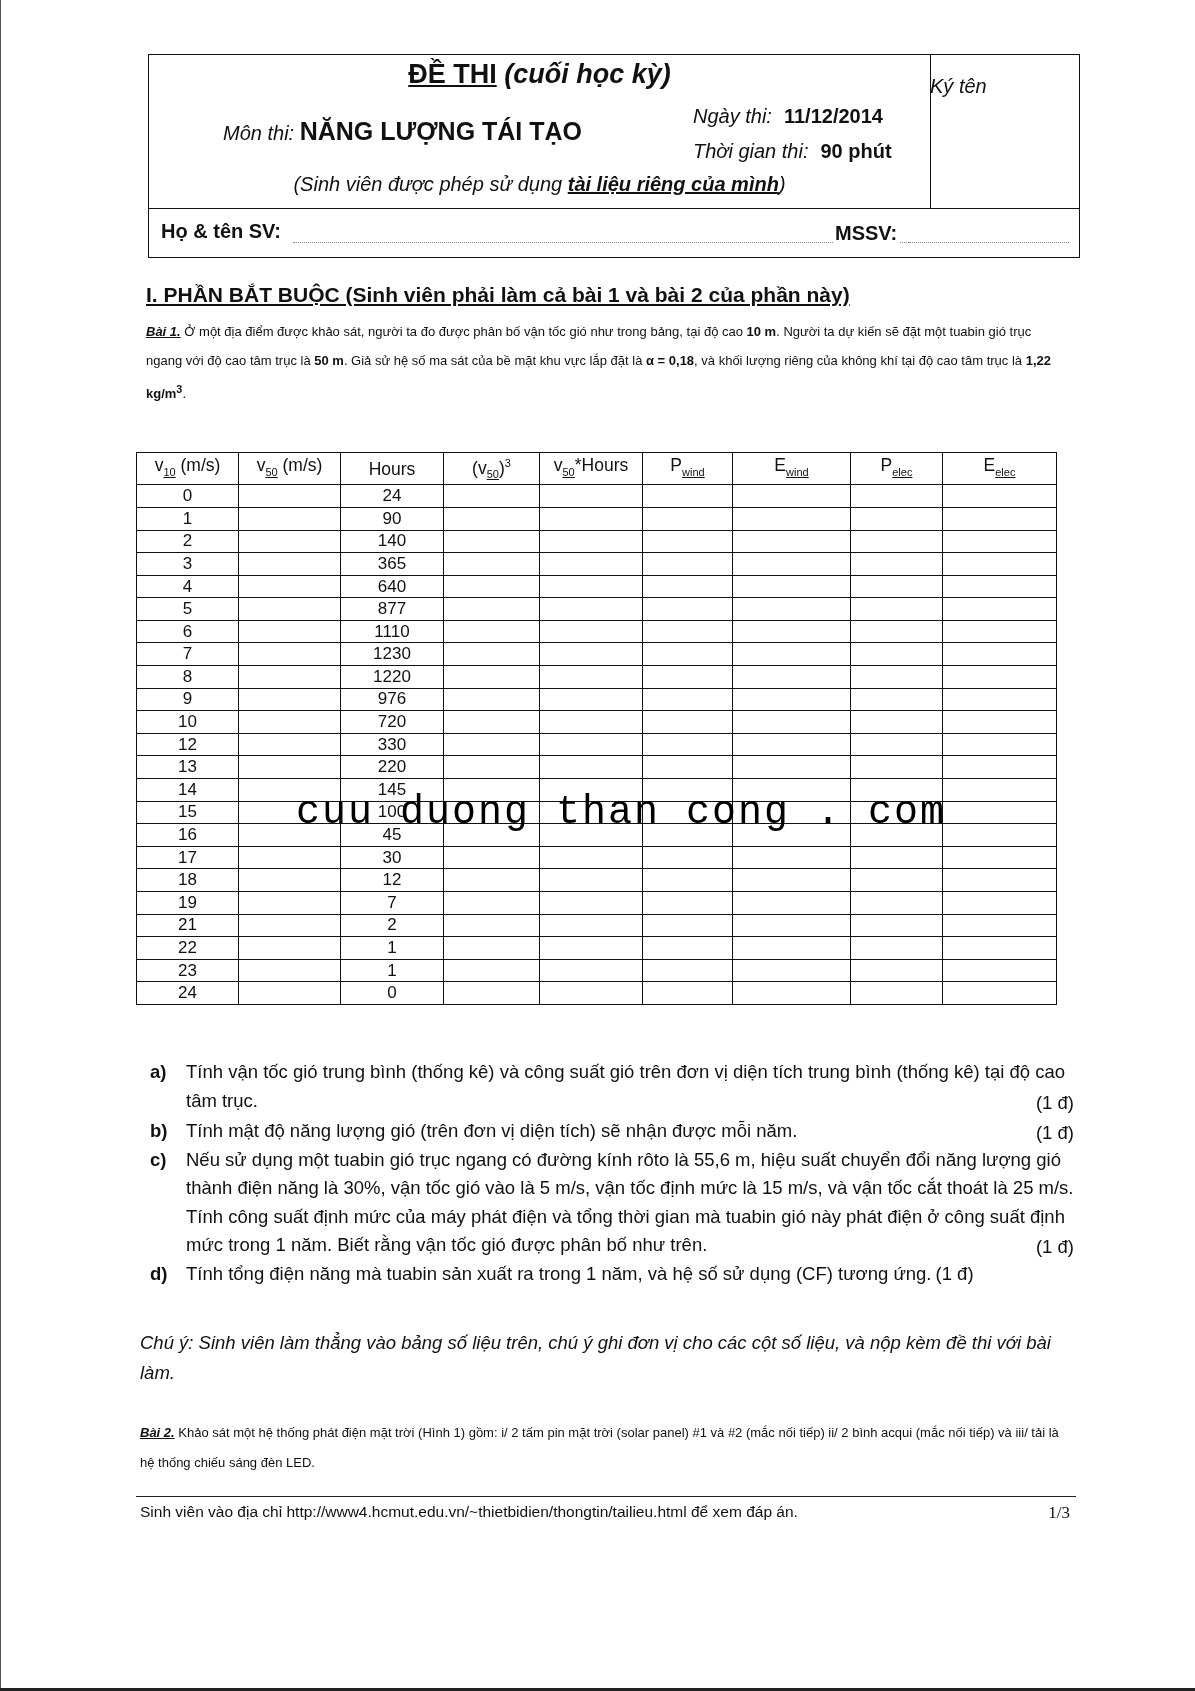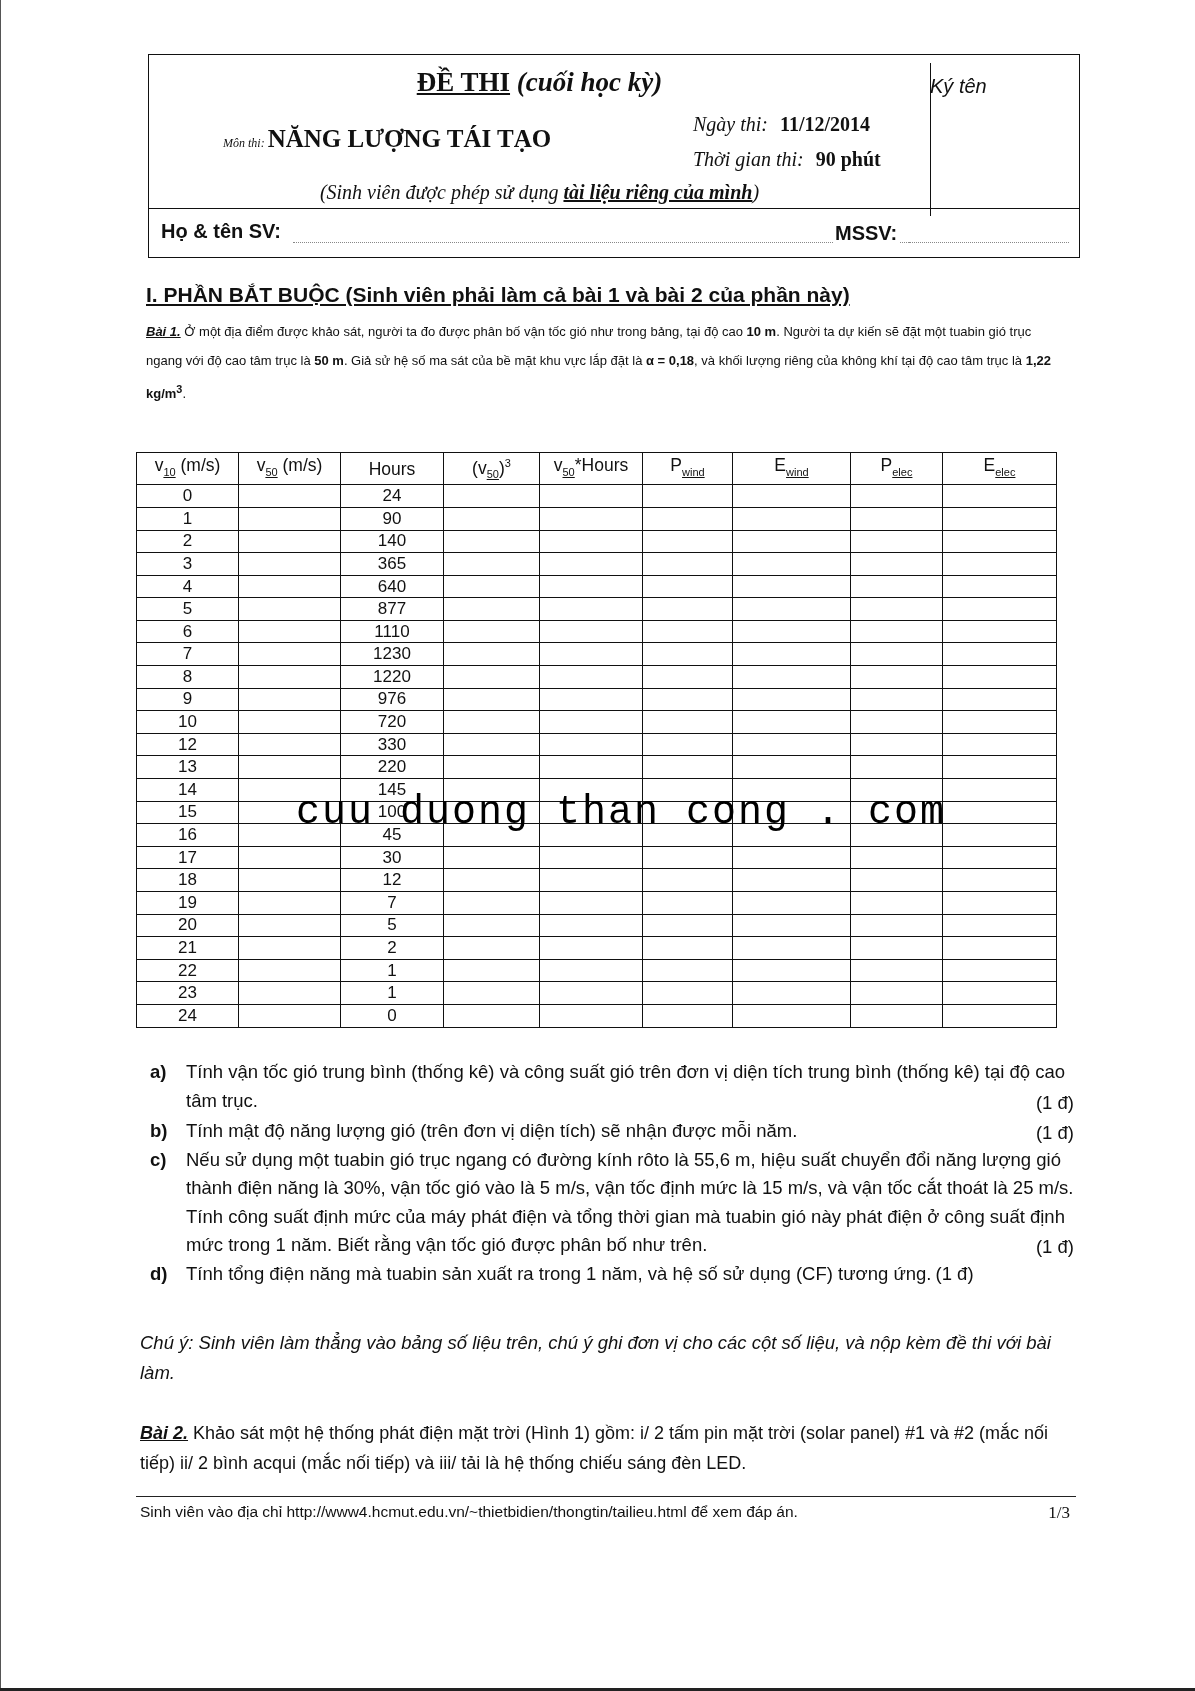--- a/index.html
+++ b/index.html
@@ -9,26 +9,26 @@
   }
   .left-edge { position: absolute; left: 0; top: 0; width: 1px; height: 1691px; background: #555; }
   .bottom-strip { position: absolute; left: 0; bottom: 0; width: 1195px; height: 3px; background: #222; }
 
   
   .hdr {
     position: absolute; left: 148px; top: 54px; width: 932px; height: 204px;
     border: 1.5px solid #111; box-sizing: border-box;
   }
   .hdr-top { position: absolute; left: 0; top: 0; width: 100%; height: 153px; border-bottom: 1.5px solid #111; }
-  .hdr-main { position: absolute; left: 0; top: 8px; width: 781px; height: 153px; border-right: 1.5px solid #111; font-family: Liberation Serif, serif; }
+  .hdr-main { position: absolute; left: 0; top: 0; width: 781px; height: 153px; border-right: 1.5px solid #111; }
   .title { position: absolute; left: 0; width: 781px; top: 4px; text-align: center; font-size: 27px; font-weight: bold; }
   .title .u { text-decoration: underline; }
   .title .i { font-style: italic; }
   .subject { position: absolute; left: 74px; top: 62px; font-size: 20px; }
-  .subject .lbl { font-style: italic; font-size: 12px; }
+  .subject .lbl { font-style: italic; font-size: 20px; }
   .subject .val { font-weight: bold; font-size: 25px; }
   .meta { position: absolute; left: 544px; top: 44px; font-size: 20px; line-height: 35px; }
   .meta .lbl { font-style: italic; margin-top: 32px; }
   .meta .val { font-weight: bold; margin-left: 12px; }
   .note { position: absolute; left: 0; width: 781px; top: 118px; text-align: center; font-size: 20px; font-style: italic; }
   .note .b { font-weight: bold; text-decoration: underline; }
   .sign { position: absolute; left: 781px; top: 20px; width: 148px; font-style: italic; font-size: 20px; }
   .hdr-bot { position: absolute; left: 0; top: 153px; width: 100%; height: 48px; }
   .name-lbl { position: absolute; left: 12px; top: 12px; font-weight: bold; font-size: 20px; }
   .name-dots { position: absolute; left: 144px; top: 34px; width: 680px; border-bottom: 1px dotted #888; }
@@ -51,21 +51,21 @@
   }
   table.data th { font-size: 17.5px; }
   table.data th sub { font-size: 11px; }
   table.data th sup { font-size: 11px; }
 
   .qlist { position: absolute; left: 150px; top: 1058px; width: 924px; font-size: 18.5px; line-height: 28.5px; }
   .q { position: relative; padding-left: 36px; }
   .q .letter { position: absolute; left: 0; top: 0; font-weight: bold; }
   .q .pts { position: absolute; right: 0; bottom: -2px; }
   .attn { position: absolute; left: 140px; top: 1328px; width: 930px; font-size: 18.5px; line-height: 30px; font-style: italic; }
-  .bai2 { position: absolute; left: 140px; top: 1418px; width: 930px; font-size: 18px; line-height: 30px; }
+  .bai2 { position: absolute; left: 140px; top: 1418px; width: 930px; font-size: 13px; line-height: 30px; }
   .bai2 .bai { font-weight: bold; font-style: italic; text-decoration: underline; }
   .footer-line { position: absolute; left: 136px; top: 1496px; width: 940px; border-top: 1.5px solid #222; }
   .footer { position: absolute; left: 140px; top: 1503px; width: 930px; font-size: 15.5px; }
   .footer .page { position: absolute; right: 0; top: 0; font-family: "Liberation Serif", serif; font-size: 17px; }
   .watermark {
     position: absolute; left: 296px; top: 790px; font-family: Liberation Mono, monospace;
     font-size: 40px; color: #000000; letter-spacing: 2px; white-space: pre; pointer-events: none;
   }
 </style>
 </head>
@@ -336,31 +336,20 @@
         <td></td>
         <td>7</td>
         <td></td>
         <td></td>
         <td></td>
         <td></td>
         <td></td>
         <td></td>
       </tr>
       <tr>
-        <td>20</td>
-        <td></td>
-        <td>5</td>
-        <td></td>
-        <td></td>
-        <td></td>
-        <td></td>
-        <td></td>
-        <td></td>
-      </tr>
-      <tr>
         <td>21</td>
         <td></td>
         <td>2</td>
         <td></td>
         <td></td>
         <td></td>
         <td></td>
         <td></td>
         <td></td>
       </tr>

